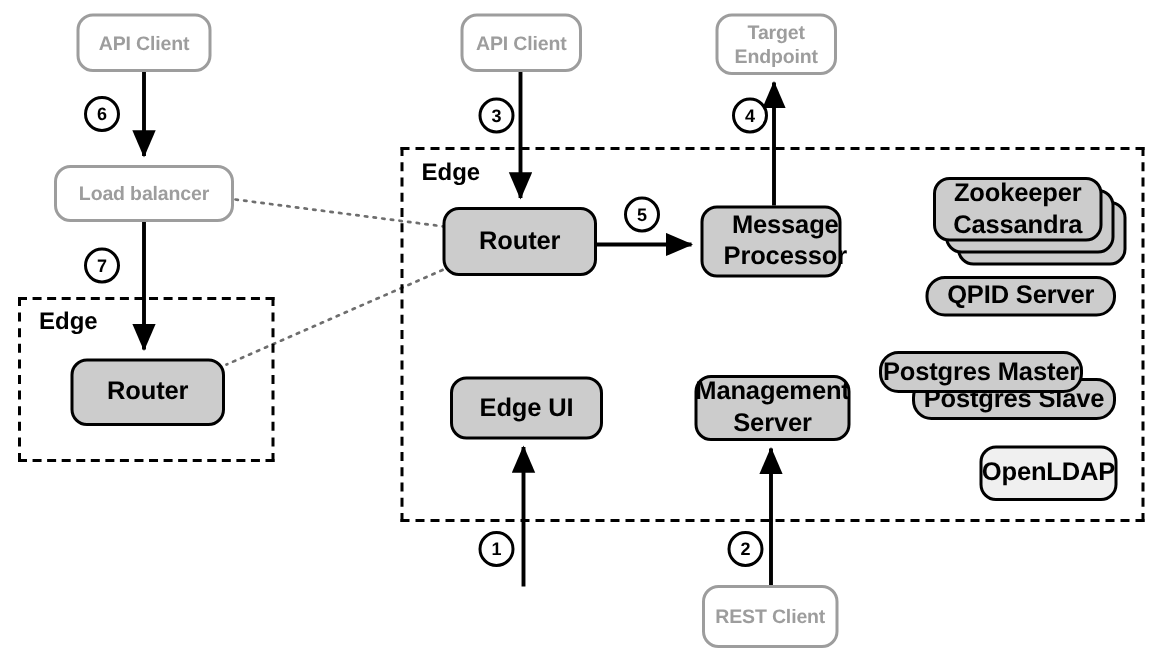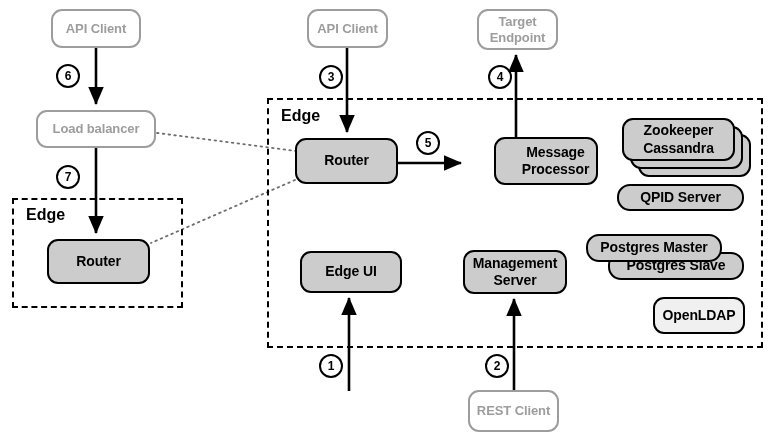--- a/index.html
+++ b/index.html
@@ -29,21 +29,21 @@
     letter-spacing: -0.1px;
   }
   .node span { display: block; }
 
   
   .node.solid {
     background: #cccccc;
     border: 2px solid #000000;
     color: #000000;
     font-weight: bold;
-    font-size: 14px;
+    font-size: 17px;
   }
   
   .node.solid.light {
     background: #f0f0f0;
   }
   
   .node.ghost {
     background: #ffffff;
     border: 2px solid #9d9d9d;
     color: #9d9d9d;
@@ -174,21 +174,21 @@
   </div>
 
   <div class="node solid z-front" style="left:47px; top:239px; width:103px; height:45px;">
     <span>Router</span>
   </div>
 
   <div class="node solid z-front" style="left:295px; top:138px; width:103px; height:46px;">
     <span>Router</span>
   </div>
 
-  <div class="node solid z-front" style="left:494px; top:137px; width:104px; height:48px;padding-left:19px;">
+  <div class="node solid z-front" style="left:467px; top:137px; width:94px; height:48px;padding-left:19px;">
     <span>Message Processor</span>
   </div>
 
   <div class="node solid z-front" style="left:300px; top:251px; width:102px; height:42px;">
     <span>Edge UI</span>
   </div>
 
   <div class="node solid z-front" style="left:463px; top:250px; width:104px; height:44px;">
     <span>Management Server</span>
   </div>

